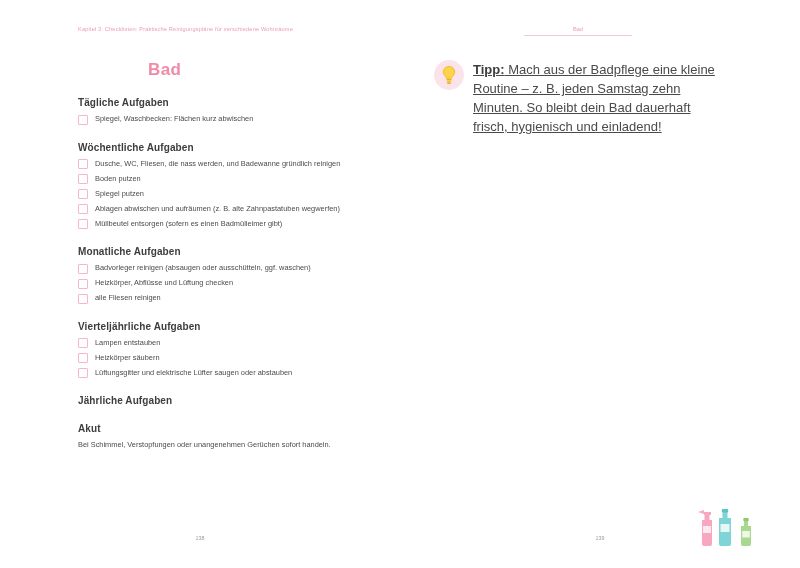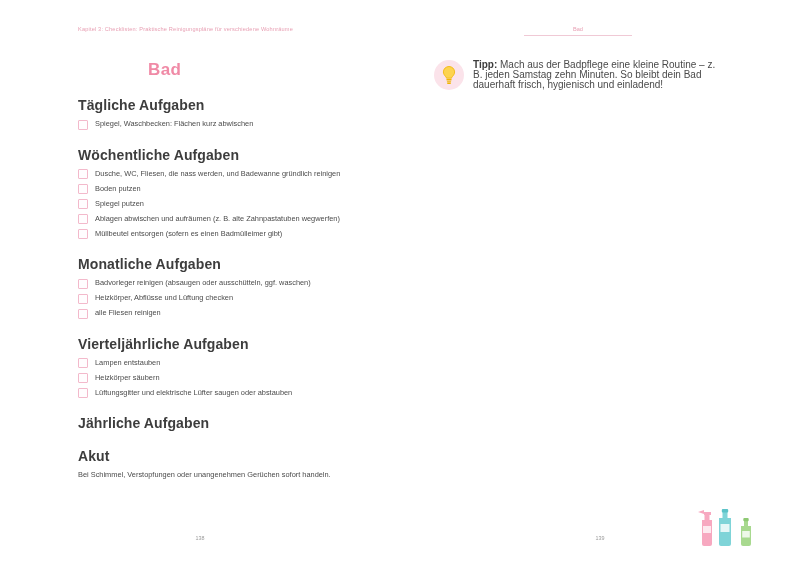--- a/index.html
+++ b/index.html
@@ -64,21 +64,21 @@
   }
 
   
   .section {
     margin-top: 17px;
   }
   .section:first-of-type {
     margin-top: 24px;
   }
   .section-heading {
-    font-size: 14px;
+    font-size: 10px;
     font-weight: bold;
     color: #3d3d3d;
     letter-spacing: 0.1px;
     margin-bottom: 6px;
   }
 
   
   ul.checklist {
     list-style: none;
     margin: 0;
@@ -125,24 +125,25 @@
     flex: 0 0 auto;
     width: 30px;
     height: 30px;
     border-radius: 50%;
     background: #fbe3ea;
     display: flex;
     align-items: center;
     justify-content: center;
   }
   .tip-text {
-    font-size: 10px;
-    line-height: 10px;
+    font-size: 13px;
+    line-height: 19px;
     color: #4a4a4a;
     max-width: 250px;
+    text-decoration: underline;
   }
   .tip-text b {
     color: #3d3d3d;
   }
 
   .body-par {
     margin-top: 26px;
     font-size: 7.4px;
     line-height: 12.5px;
     color: #4a4a4a;

